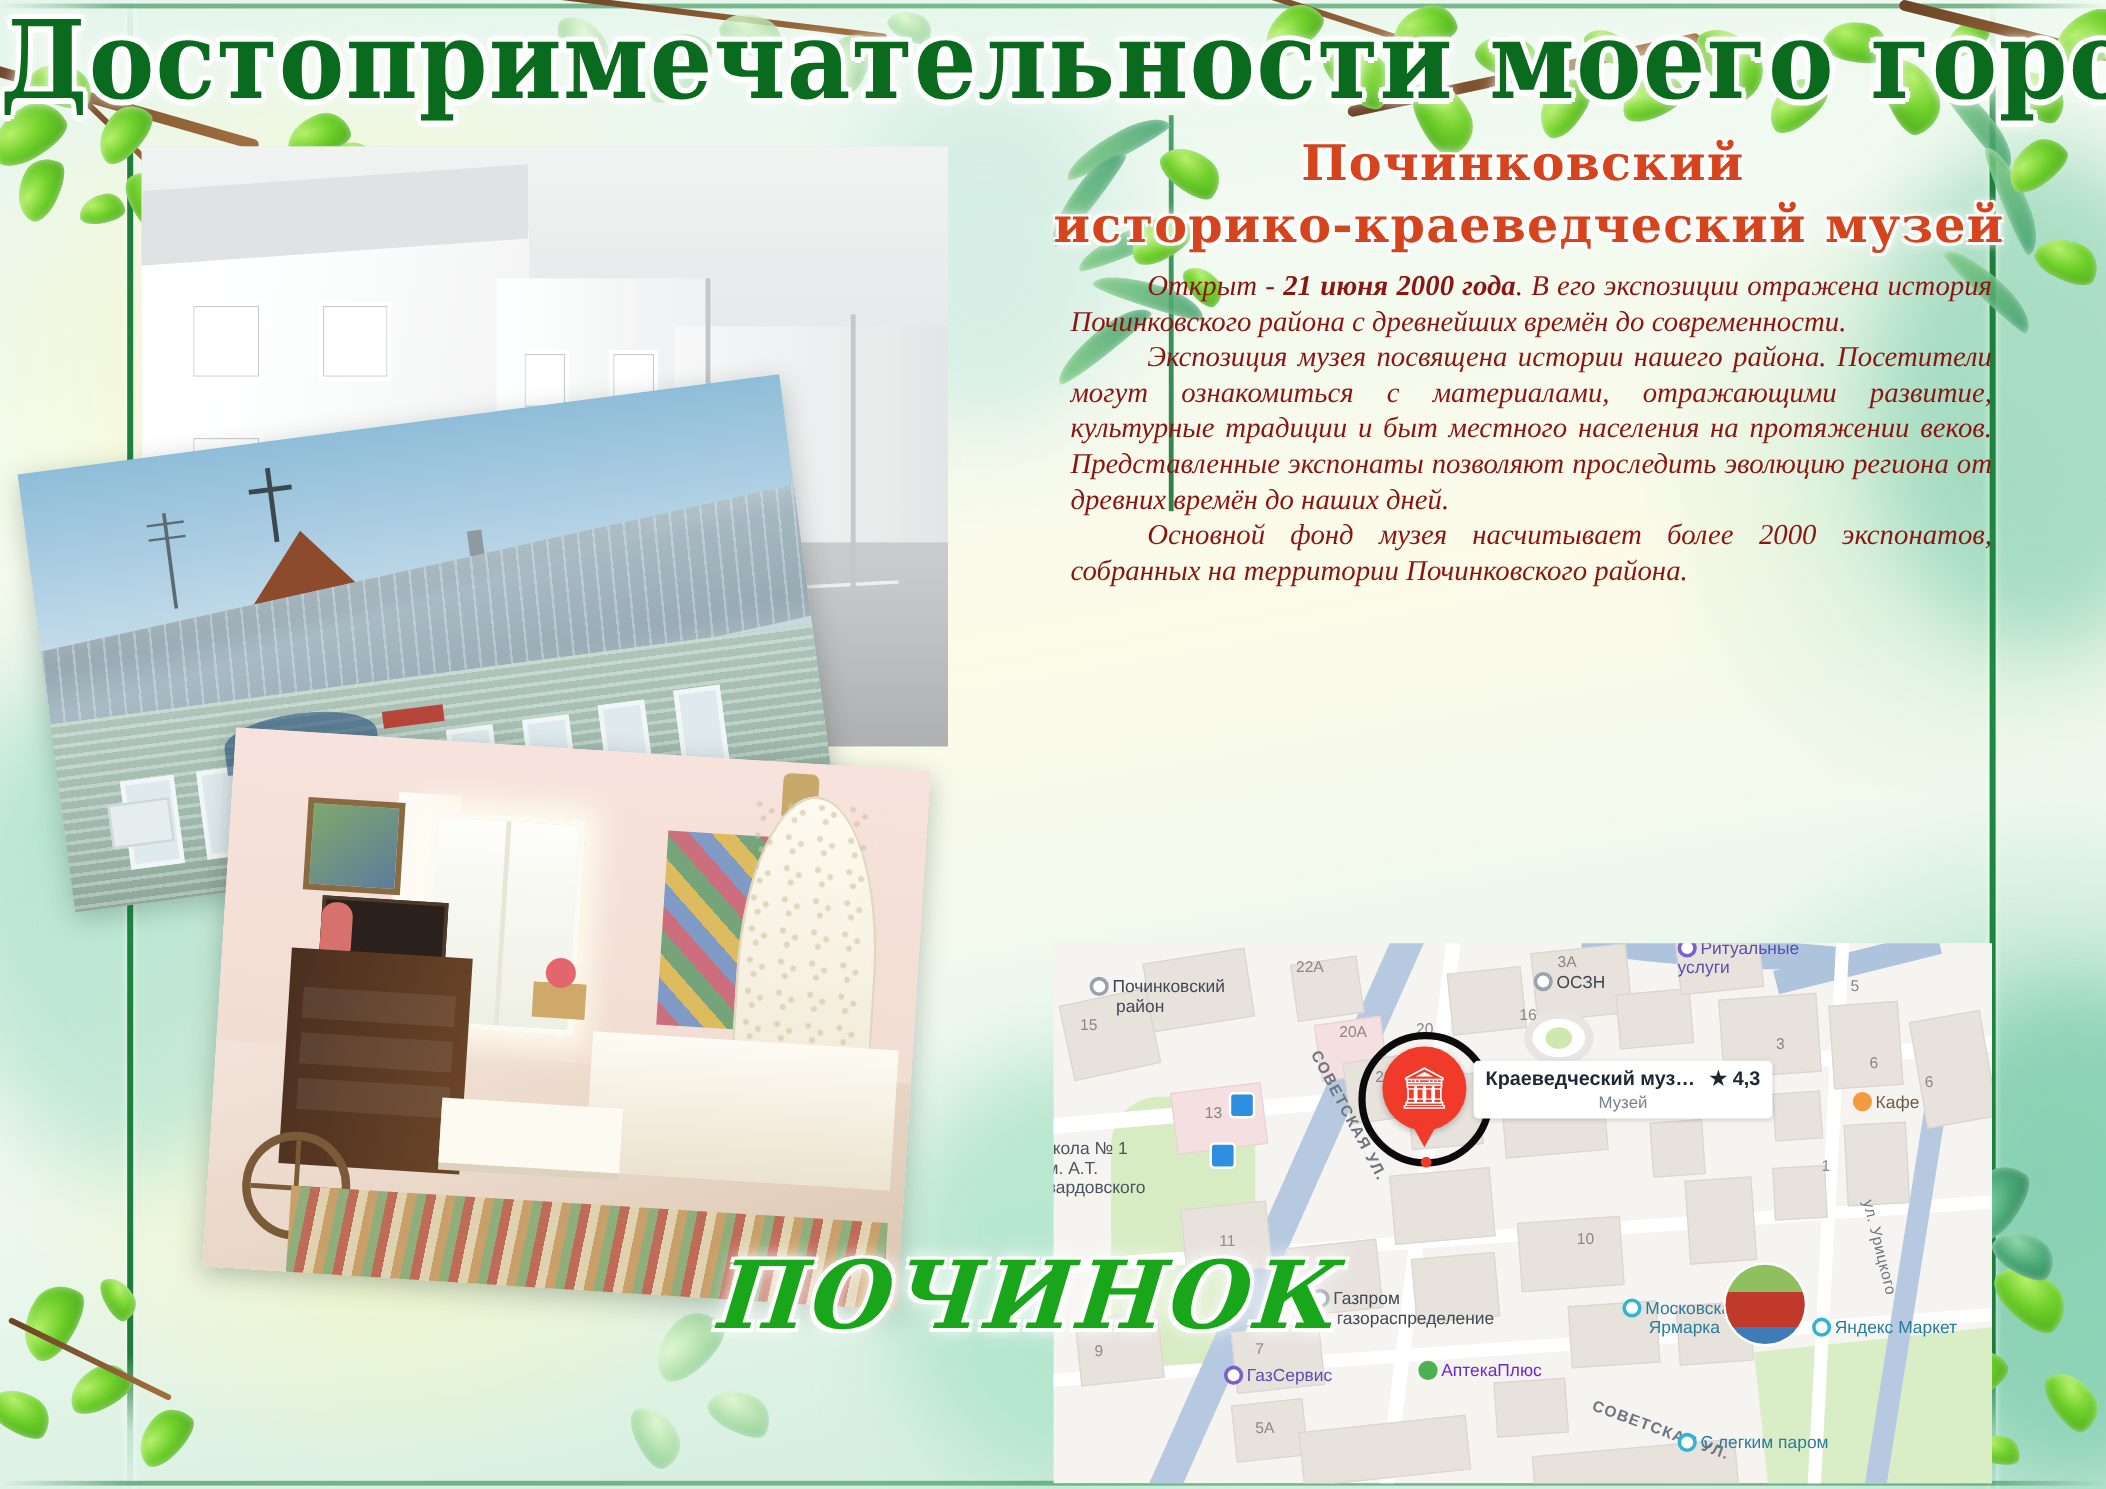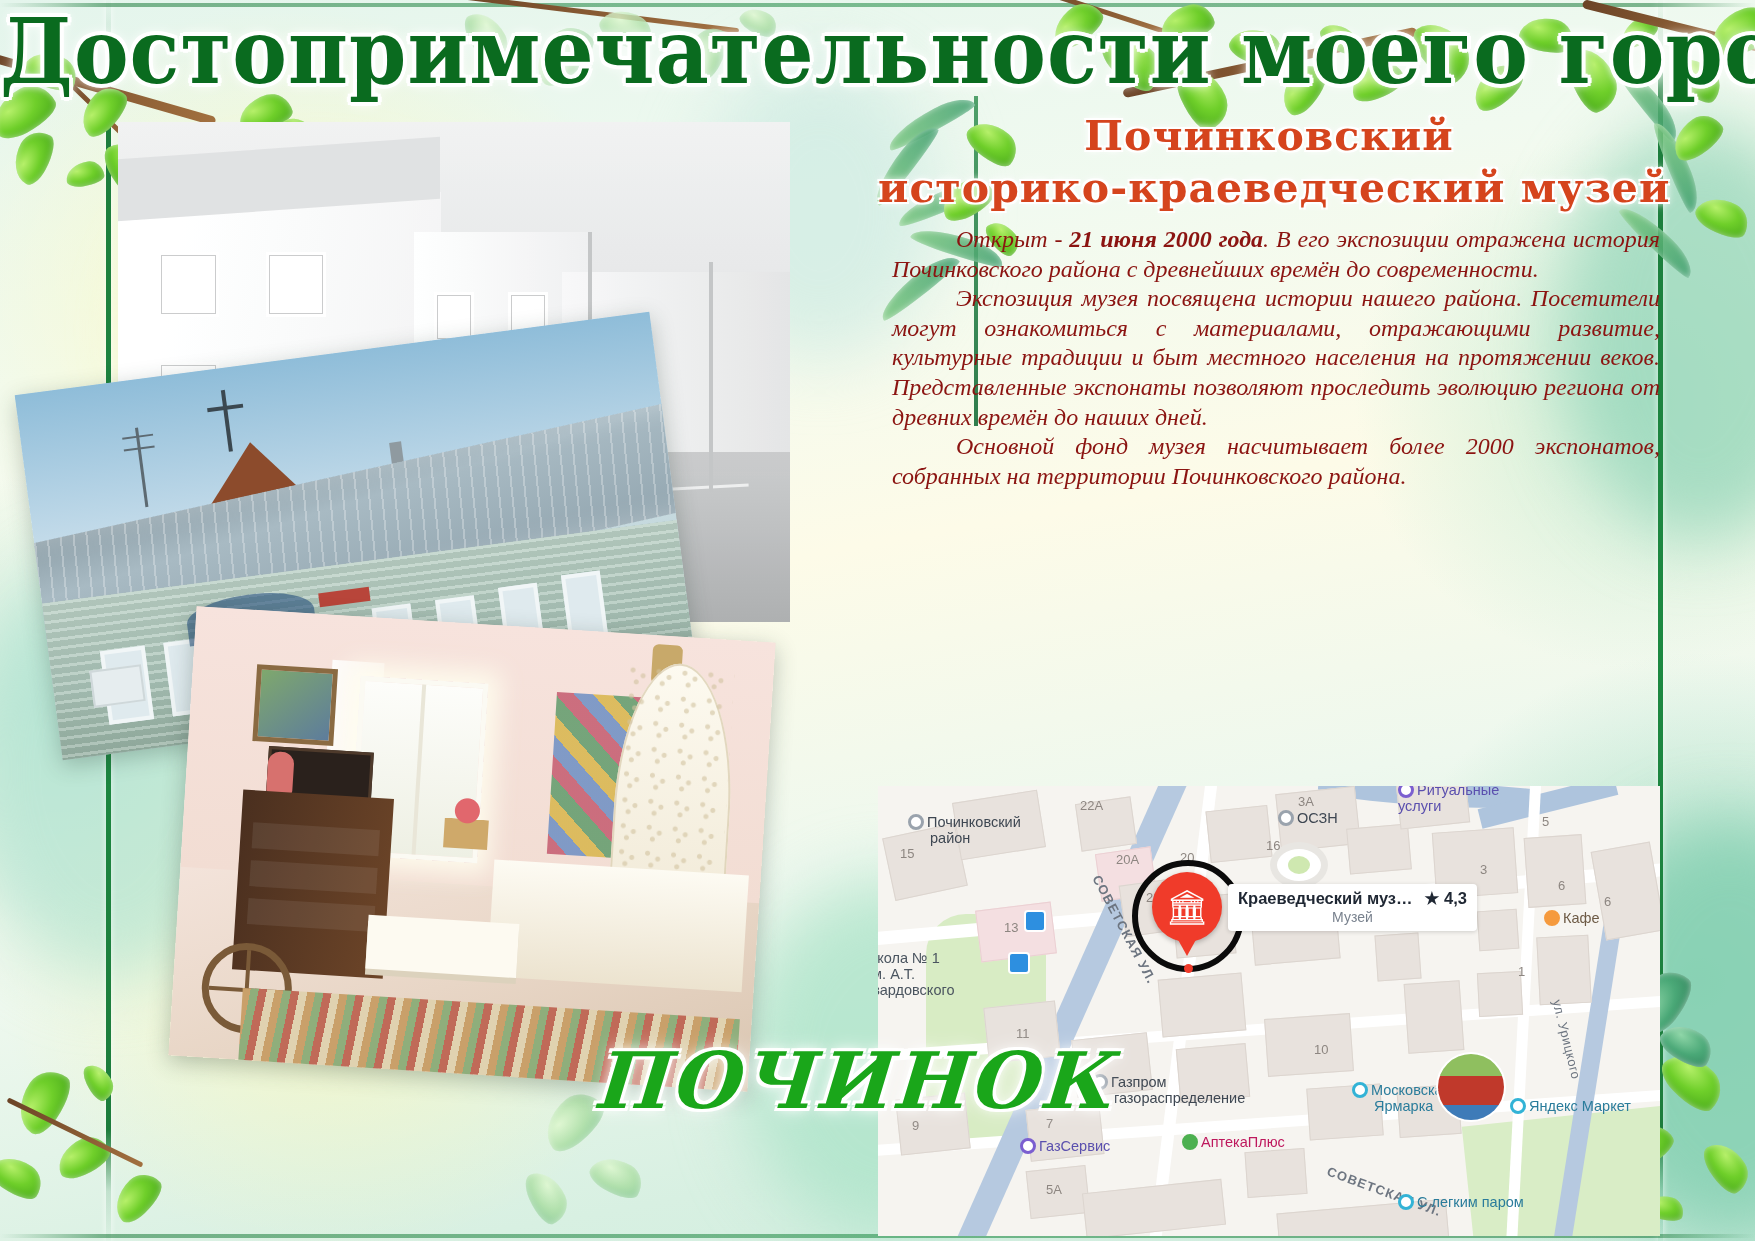--- a/index.html
+++ b/index.html
@@ -502,37 +502,37 @@
     <div class="num" style="left:34px;top:332px;">9</div>
     <div class="num" style="left:168px;top:330px;">7</div>
     <div class="num" style="left:168px;top:396px;">5А</div>
 
     <div class="num" style="left:302px;top:64px;">20</div>
     <div class="num" style="left:420px;top:8px;">3А</div>
     <div class="num" style="left:388px;top:52px;">16</div>
     <div class="num" style="left:664px;top:28px;">5</div>
     <div class="num" style="left:602px;top:76px;">3</div>
     <div class="num" style="left:640px;top:178px;">1</div>
-    <div class="num" style="left:436px;top:256px;">10</div>
+    <div class="num" style="left:436px;top:239px;">10</div>
     <div class="num" style="left:680px;top:92px;">6</div>
     <div class="num" style="left:726px;top:108px;">6</div>
 
     <div class="street" style="left:186px;top:136px;transform:rotate(62deg);">СОВЕТСКАЯ УЛ.</div>
     <div class="street" style="left:446px;top:398px;transform:rotate(20deg);">СОВЕТСКАЯ УЛ.</div>
     <div class="street" style="left:648px;top:246px;transform:rotate(76deg);font-weight:normal;letter-spacing:.5px;">ул. Урицкого</div>
 
     <div class="poi" style="left:30px;top:28px;"><span class="dot grey"></span>Починковский<br><span style="margin-left:22px">район</span></div>
     <div class="poi" style="left:-14px;top:164px;color:#4a545f;">Школа № 1<br>им. А.Т.<br>Твардовского</div>
     <div class="poi" style="left:400px;top:24px;"><span class="dot grey"></span>ОСЗН</div>
     <div class="poi" style="left:520px;top:-4px;color:#5a4fae;"><span class="dot purple"></span>Ритуальные<br><span style="">услуги</span></div>
     <div class="poi" style="left:666px;top:124px;color:#6d5a45;"><span class="dot orange"></span>Кафе</div>
     <div class="poi" style="left:214px;top:288px;"><span class="dot grey"></span>Газпром<br><span style="margin-left:22px">газораспределение</span></div>
     <div class="poi" style="left:142px;top:352px;color:#5a4fae;"><span class="dot purple"></span>ГазСервис</div>
     <div class="poi" style="left:474px;top:296px;color:#2a7c9b;"><span class="dot teal"></span>Московская<br><span style="margin-left:22px">Ярмарка</span></div>
-    <div class="poi" style="left:304px;top:348px;color:#be185d;"><span class="dot greencross"></span>АптекаПлюс</div>
+    <div class="poi" style="left:304px;top:348px;color:#6d28d9;"><span class="dot greencross"></span>АптекаПлюс</div>
     <div class="poi" style="left:632px;top:312px;color:#2a7c9b;"><span class="dot teal"></span>Яндекс Маркет</div>
     <div class="poi" style="left:520px;top:408px;color:#2a7c9b;"><span class="dot teal"></span>С легким паром</div>
 
     <div id="map-highlight"></div>
     <div id="map-pin">
       <span class="glyph">🏛</span>
     </div>
     <div id="map-pin-dot"></div>
     <div id="map-callout">
       <div class="t"><span>Краеведческий муз…</span><span class="rate">★ 4,3</span></div>

